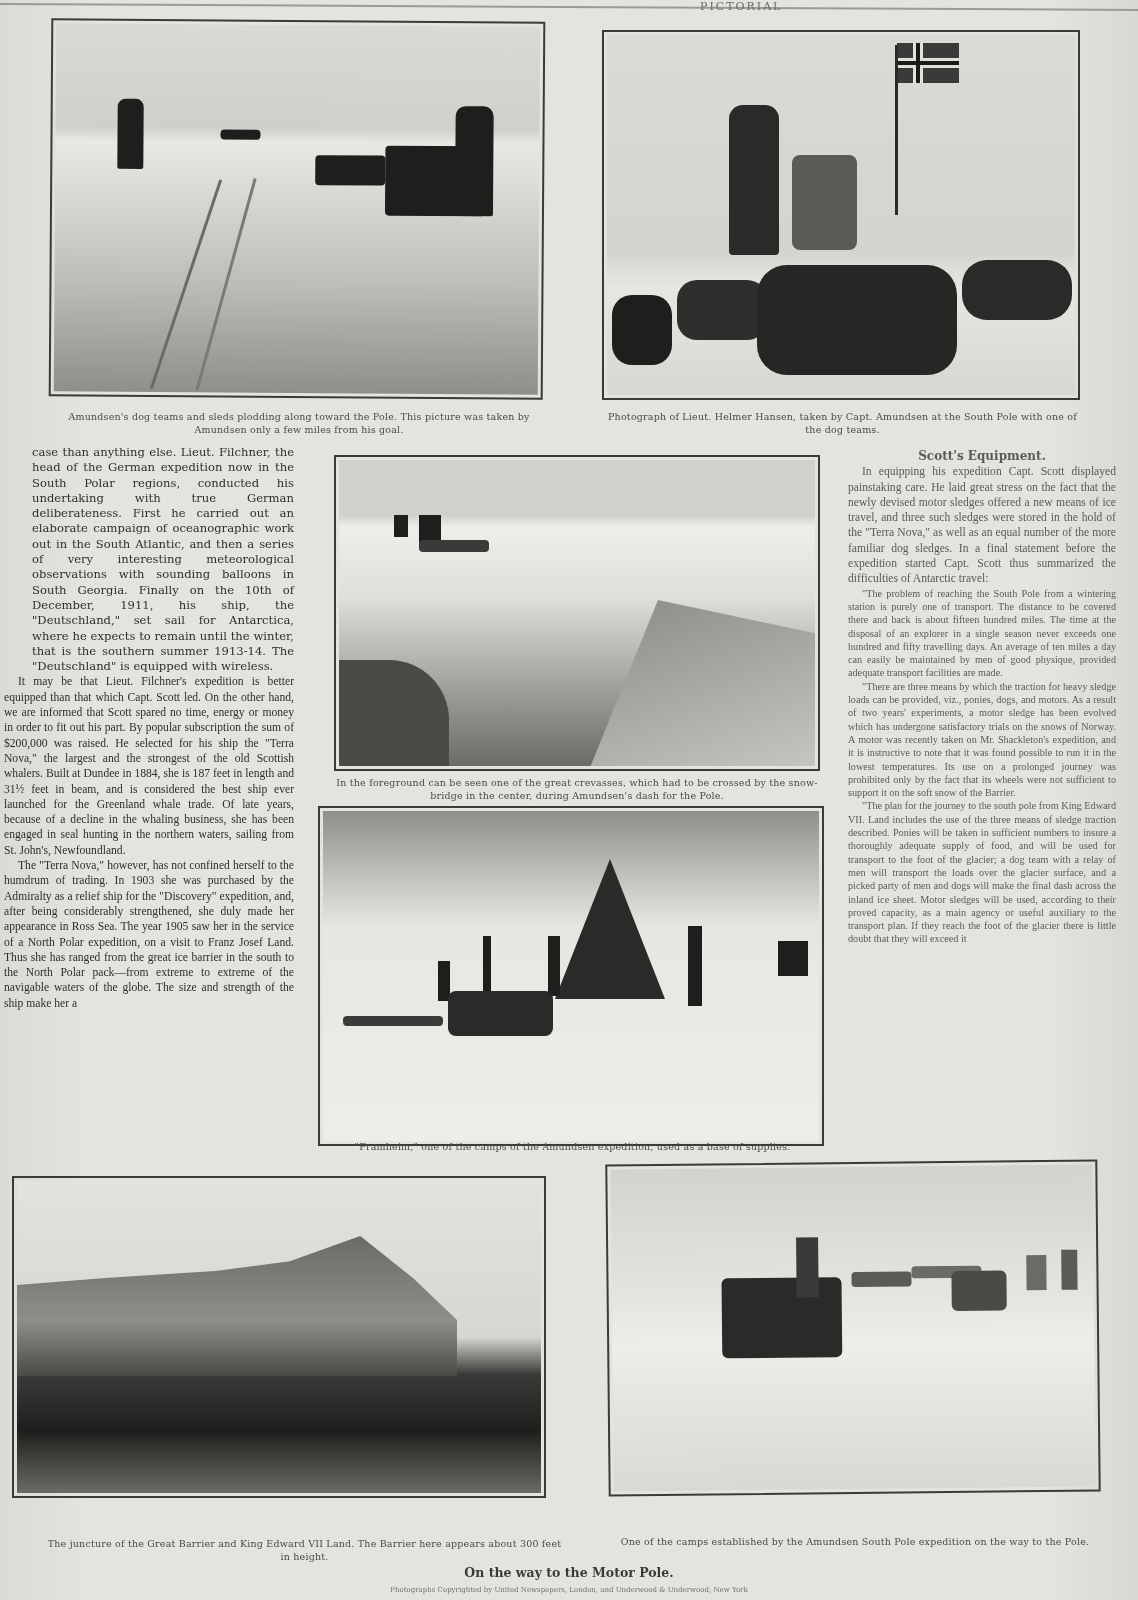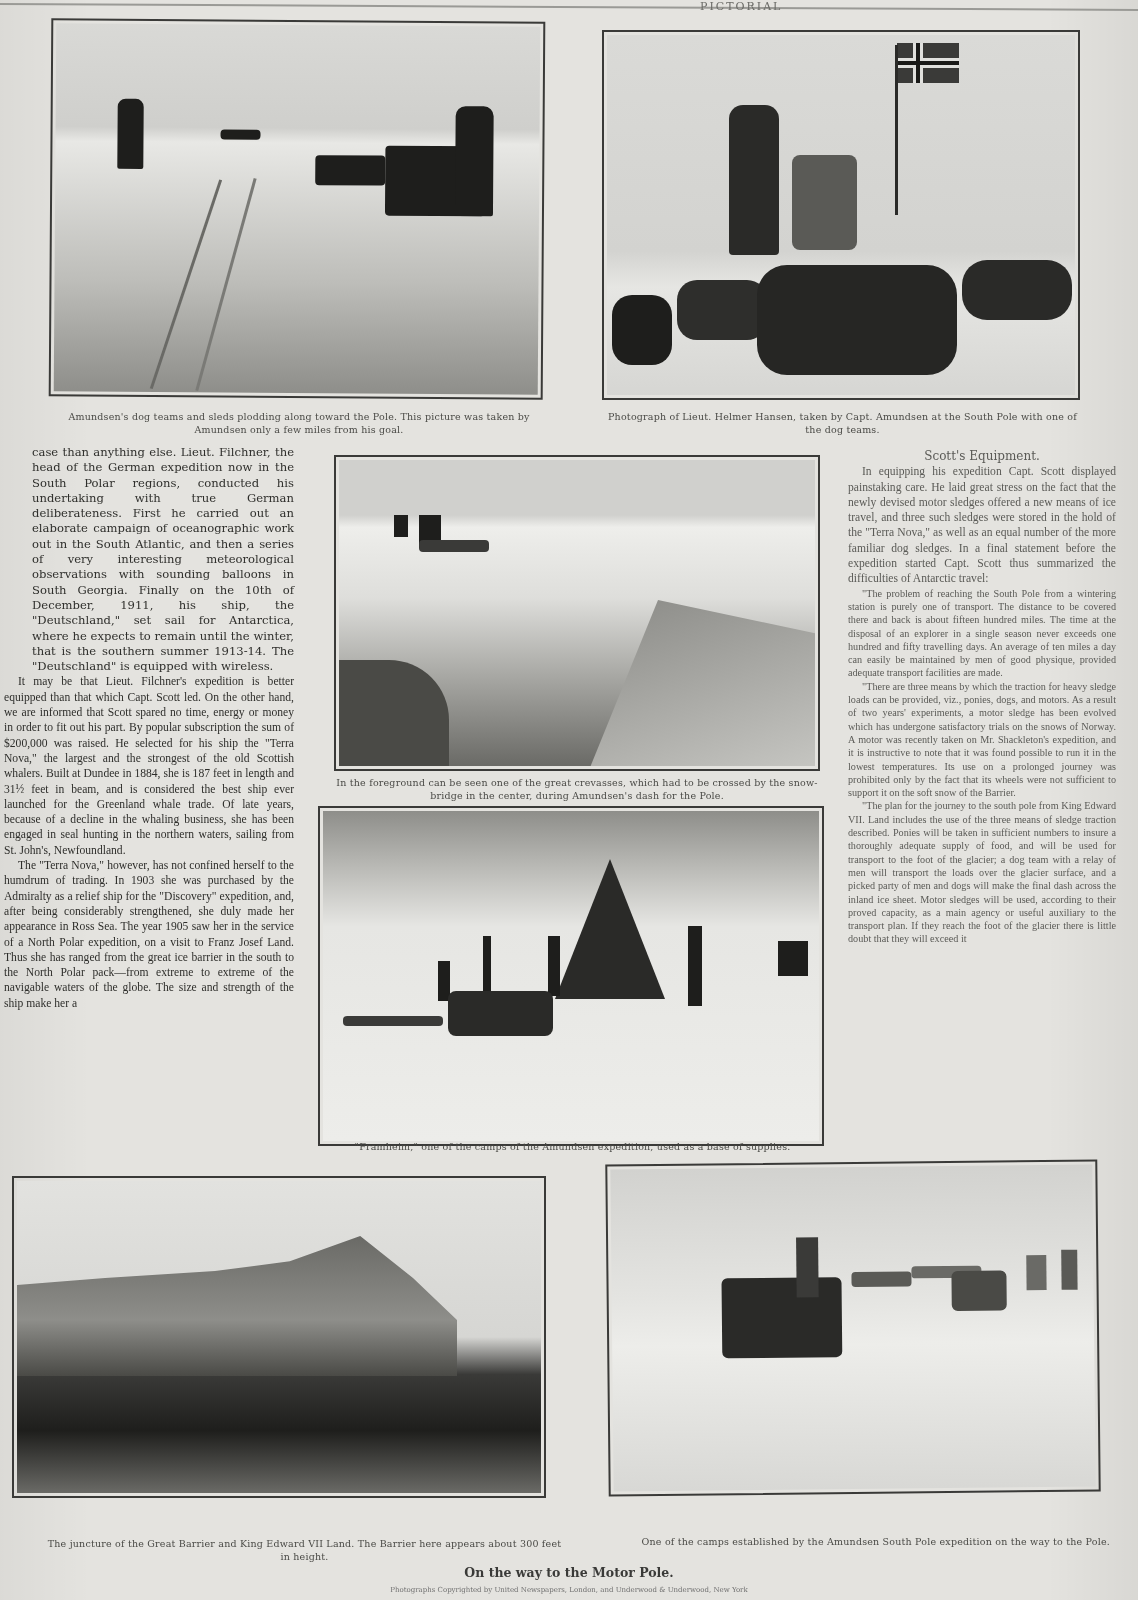--- a/index.html
+++ b/index.html
@@ -25,21 +25,21 @@
   .caption {
     position:absolute; font-size:9.5px; line-height:13px; text-align:center;
     color:#4a4a46; letter-spacing:0.2px;
   }
   .col {
     position:absolute; font-size:11.6px; line-height:15.3px; text-align:justify;
     color:#2e2e2b;
   }
   .col p { margin:0; text-indent:0; }
   .col p.ind { text-indent:14px;font-family:Liberation Serif, serif; }
-  .col h3 { margin:2px 0 0 0; font-size:12px; text-align:center; font-weight:normal; }
+  .col h3 { margin:2px 0 0 0; font-size:12px; text-align:center; font-weight:bold; }
   .col.faded { color:#5a5a56; }
   .page-title { position:absolute; left:0; width:1138px; top:1565px; text-align:center; font-weight:bold; font-size:12.5px; color:#3a3a38; }
   .credit { position:absolute; left:0; width:1138px; top:1586px; text-align:center; font-size:7px; color:#707070; }
   .blob { position:absolute; background:#1e1e1c; }
 </style>
 </head>
 <body>
 
 <div class="page-shade"></div>
 <div class="top-rule"></div>
@@ -127,16 +127,16 @@
   <div class="scene" style="background:linear-gradient(180deg,#d2d2cf 0%,#e4e4e1 40%,#ededea 55%,#d8d8d5 100%);">
     <div class="blob" style="left:110px;top:110px;width:120px;height:80px;border-radius:6px;background:#2a2a28;"></div>
     <div class="blob" style="left:185px;top:70px;width:22px;height:60px;background:#3a3a38;"></div>
     <div class="blob" style="left:240px;top:105px;width:60px;height:15px;border-radius:4px;background:#5a5a56;"></div>
     <div class="blob" style="left:300px;top:100px;width:70px;height:12px;border-radius:4px;background:#6a6a66;"></div>
     <div class="blob" style="left:340px;top:105px;width:55px;height:40px;border-radius:6px;background:#4a4a46;"></div>
     <div class="blob" style="left:415px;top:90px;width:20px;height:35px;background:#6a6a66;"></div>
     <div class="blob" style="left:450px;top:85px;width:16px;height:40px;background:#5a5a56;"></div>
   </div>
 </div>
-<div class="caption" style="left:600px;top:1535px;width:510px;text-align:right;">One of the camps established by the Amundsen South Pole expedition on the way to the Pole.</div>
+<div class="caption" style="left:600px;top:1535px;width:510px;">One of the camps established by the Amundsen South Pole expedition on the way to the Pole.</div>
 
 <div class="page-title">On the way to the Motor Pole.</div>
 <div class="credit">Photographs Copyrighted by United Newspapers, London, and Underwood &amp; Underwood, New York</div>
 
 </body></html>

